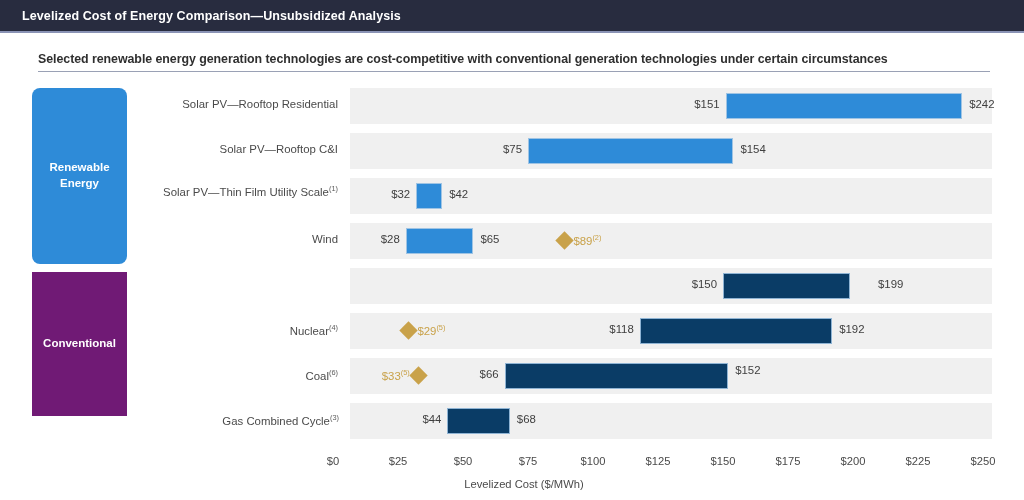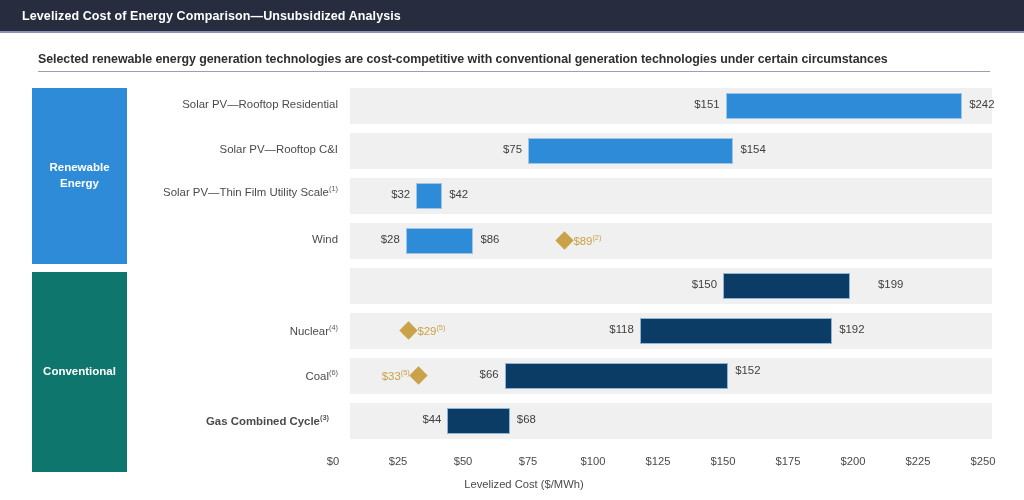--- a/index.html
+++ b/index.html
@@ -32,22 +32,22 @@
   }
   .subrule{height:1px;background:#9aa1b5;width:952px;}
 
   
   .catblock{
     position:absolute;left:32px;width:95px;
     display:flex;align-items:center;justify-content:center;
     color:#ffffff;font-size:11.5px;font-weight:bold;text-align:center;
     line-height:1.35;
   }
-  .cat-renew{top:88px;height:176px;background:#2e8bd8;}
-  .cat-conv{top:272px;height:200px;background:#0f766e;}
+  .cat-renew{top:88px;height:176px;background:#2e8bd8;border-radius:8px;}
+  .cat-conv{top:272px;height:144px;background:#701a75;}
 
   
   
   .rows{position:absolute;left:0;top:0;width:1024px;height:500px;}
 
   .row{position:absolute;left:350px;width:642px;height:36px;background:#f0f0f0;}
 
   .rowlabel{
     position:absolute;width:215px;text-align:right;
     font-size:11.4px;color:#4a4a4a;white-space:nowrap;
@@ -125,21 +125,21 @@
       <div class="vlab" style="top: 143px; left: 740.4px;">$154</div>
       <div class="row" style="top: 178px;"></div>
       <div class="rowlabel" style="top: 184px; left: 123px;">Solar PV—Thin Film Utility Scale<sup>(1)</sup></div>
       <div class="bar blue" style="left: 416.2px; width: 26px; top: 183px;"></div>
       <div class="vlab left" style="top: 188px; left: 326.2px; width: 84px;">$32</div>
       <div class="vlab" style="top: 188px; left: 449.2px;">$42</div>
       <div class="row" style="top: 223px;"></div>
       <div class="rowlabel" style="top: 233px; left: 123px;">Wind</div>
       <div class="bar blue" style="left: 405.8px; width: 67.6px; top: 228px;"></div>
       <div class="vlab left" style="top: 233px; left: 315.8px; width: 84px;">$28</div>
-      <div class="vlab" style="top: 233px; left: 480.4px;">$86</div>
+      <div class="vlab" style="top: 233px; left: 480.4px;">$65</div>
       <div class="diamond" style="left: 557.9px; top: 234px; background: rgb(201, 162, 74);"></div>
       <div class="dlab" style="top: 233px; color: rgb(201, 162, 74); left: 573.4px;">$89<sup>(2)</sup></div>
       <div class="row" style="top: 268px;"></div>
       <div class="bar navy" style="left: 723px; width: 127.4px; top: 273px;"></div>
       <div class="vlab left" style="top: 278px; left: 633px; width: 84px;">$150</div>
       <div class="vlab" style="top: 278px; left: 842px; margin-left: 36px;">$199</div>
       <div class="row" style="top: 313px;"></div>
       <div class="rowlabel" style="top: 323px; left: 123px;">Nuclear<sup>(4)</sup></div>
       <div class="bar navy" style="left: 639.8px; width: 192.4px; top: 318px;"></div>
       <div class="vlab left" style="top: 323px; left: 549.8px; width: 84px;">$118</div>
@@ -147,21 +147,21 @@
       <div class="diamond" style="left: 401.9px; top: 324px; background: rgb(201, 162, 74);"></div>
       <div class="dlab" style="top: 323px; color: rgb(201, 162, 74); left: 417.4px;">$29<sup>(5)</sup></div>
       <div class="row" style="top: 358px;"></div>
       <div class="rowlabel" style="top: 368px; left: 123px;">Coal<sup>(6)</sup></div>
       <div class="bar navy" style="left: 504.6px; width: 223.6px; top: 363px;"></div>
       <div class="vlab left" style="top: 368px; left: 414.6px; width: 84px;">$66</div>
       <div class="vlab" style="top: 364px; left: 735.2px;">$152</div>
       <div class="diamond" style="left: 412.3px; top: 369px; background: rgb(201, 162, 74);"></div>
       <div class="dlab" style="top: 368px; color: rgb(201, 162, 74); left: 369.8px; width: 40px; text-align: right;">$33<sup>(5)</sup></div>
       <div class="row" style="top: 403px;"></div>
-      <div class="rowlabel" style="top: 413px; left: 114px; font-weight: bold;">Gas Combined Cycle<sup>(3)</sup></div>
+      <div class="rowlabel" style="top: 413px; left: 124px;">Gas Combined Cycle<sup>(3)</sup></div>
       <div class="bar navy" style="left: 447.4px; width: 62.4px; top: 408px;"></div>
       <div class="vlab left" style="top: 413px; left: 357.4px; width: 84px;">$44</div>
       <div class="vlab" style="top: 413px; left: 516.8px;">$68</div>
     </div>
 
   <div class="axis" id="axis">
       <div class="tick" style="left: 333px;">$0</div>
       <div class="tick" style="left: 398px;">$25</div>
       <div class="tick" style="left: 463px;">$50</div>
       <div class="tick" style="left: 528px;">$75</div>

